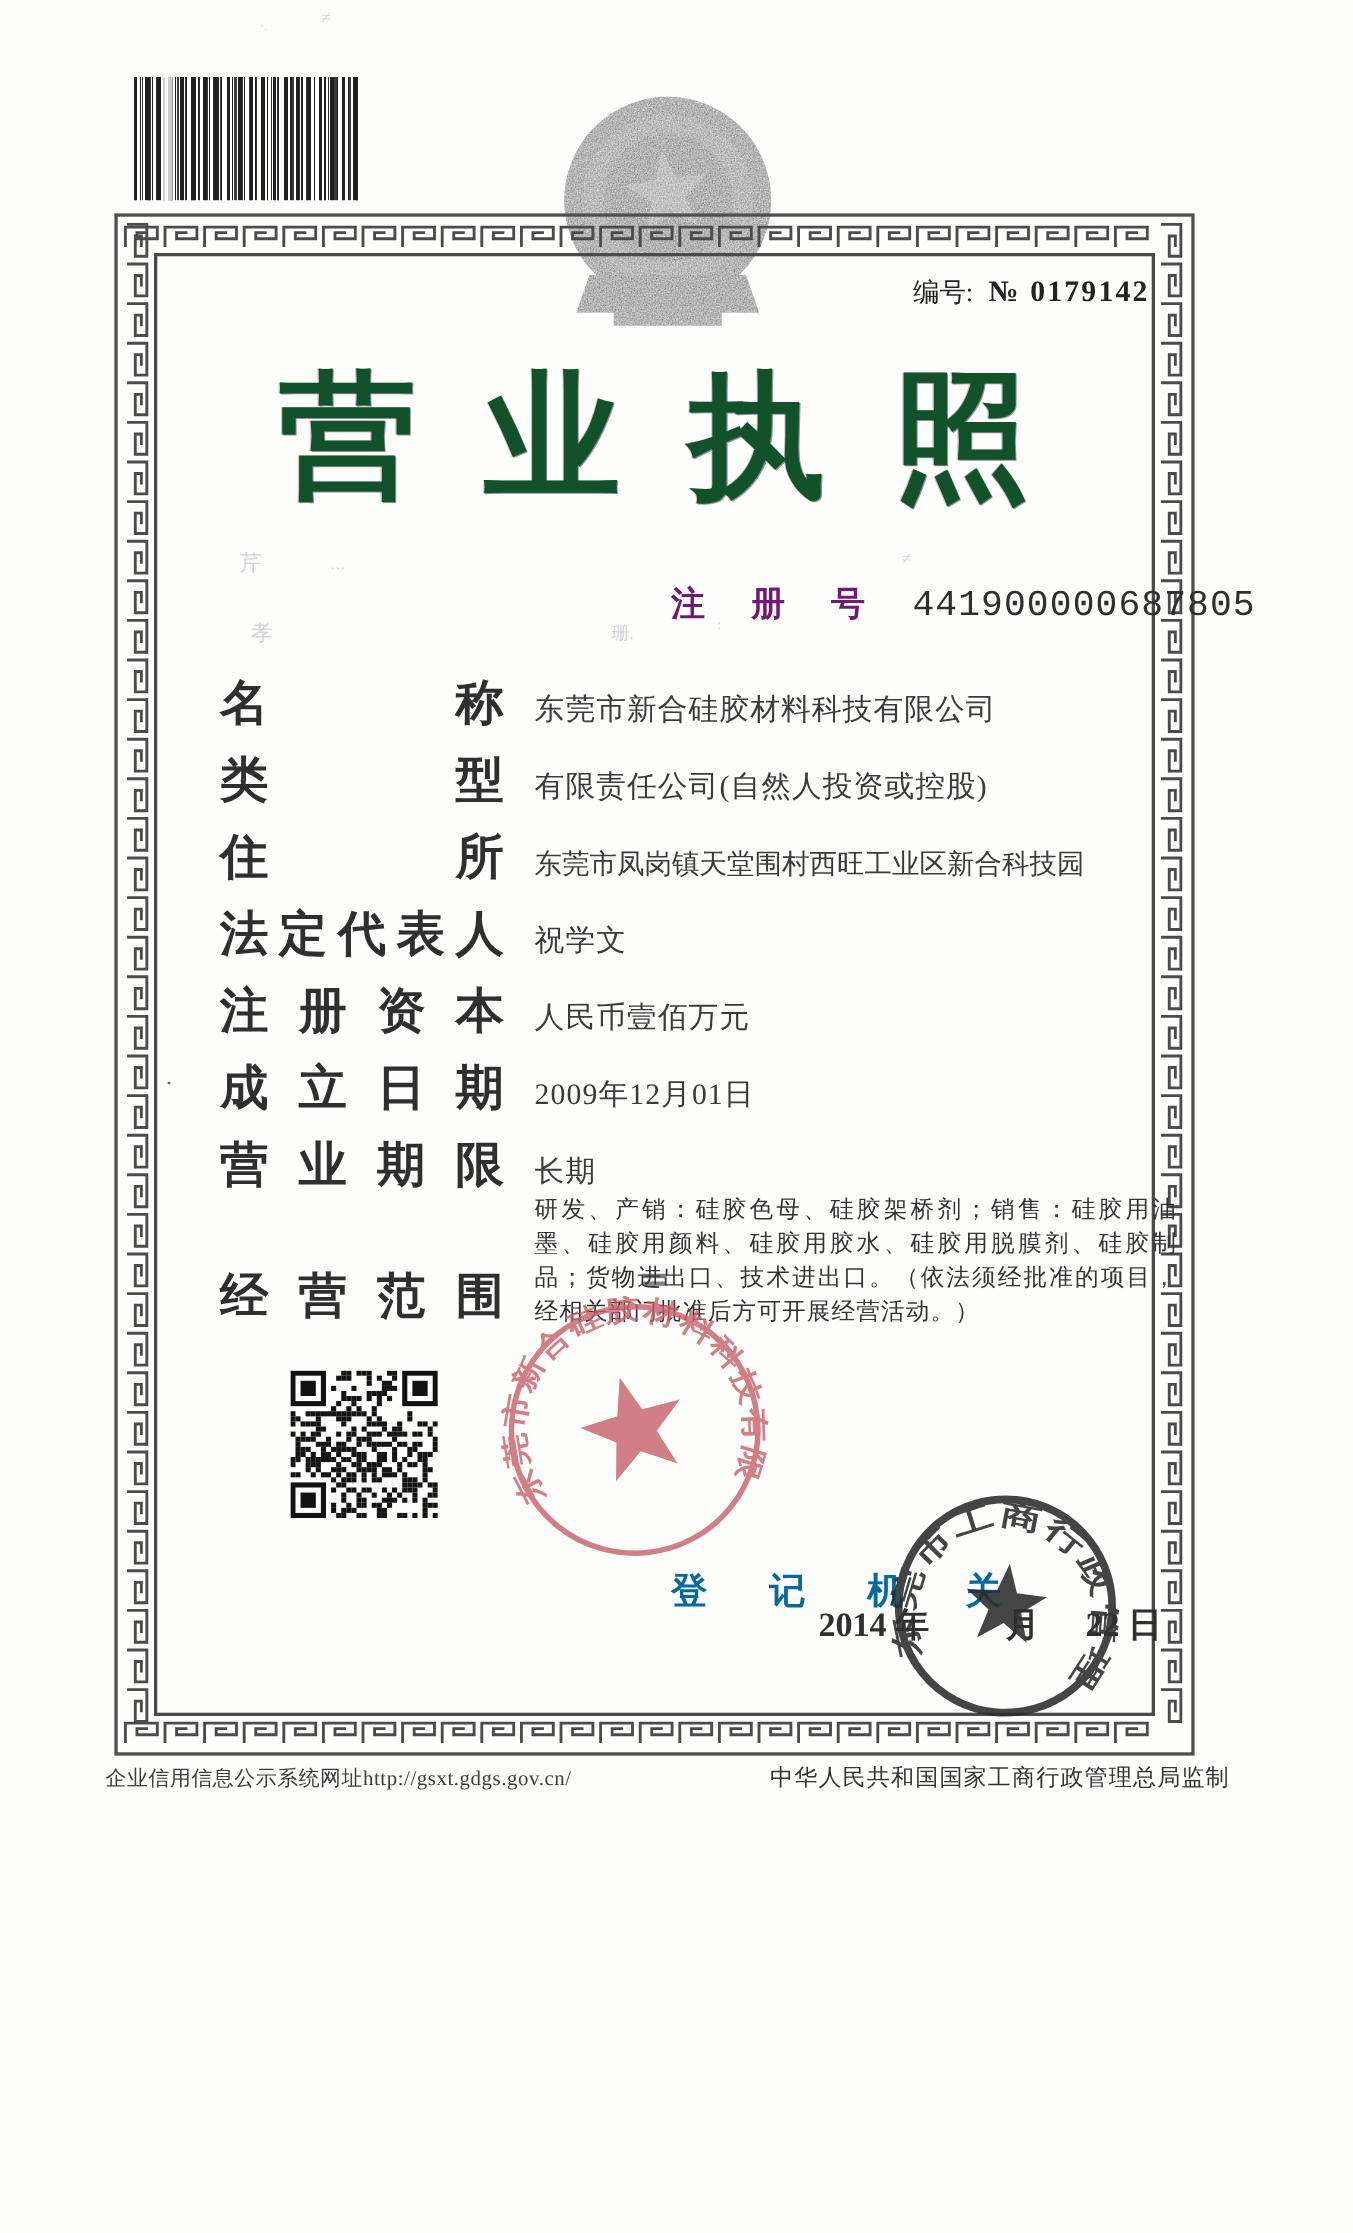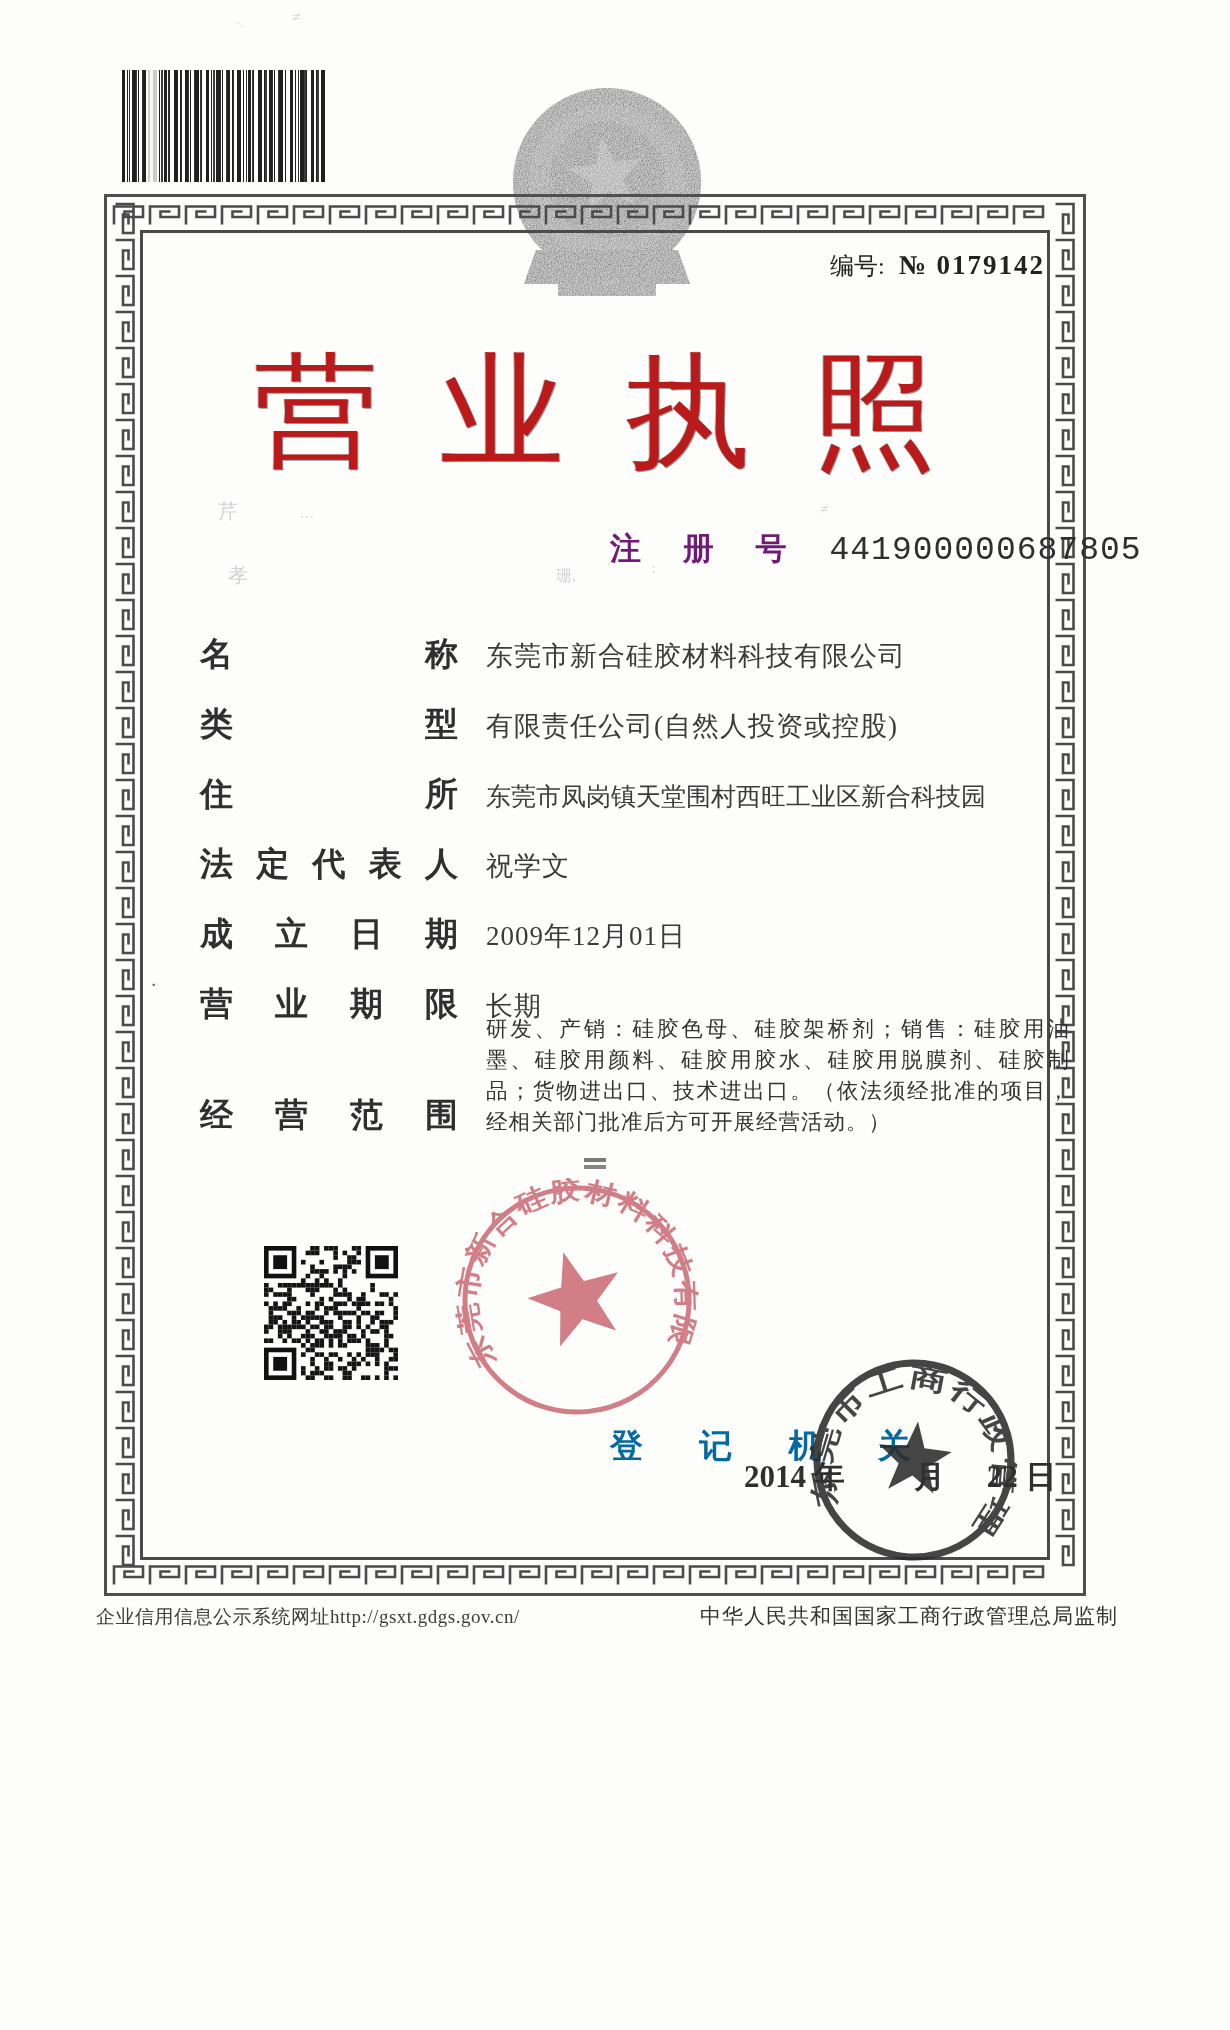--- a/index.html
+++ b/index.html
@@ -45,42 +45,40 @@
   
   .serial{
     left:830px;top:250px;width:250px;font-size:24px;color:#222;
     display:flex;align-items:baseline;gap:14px;white-space:nowrap;
   }
   .serial .no{font-weight:bold;font-size:27px;letter-spacing:2px;font-family:"Liberation Serif",serif;}
 
   
   .doc-title{
     left:104px;top:330px;width:982px;text-align:center;
-    font-size:124px;font-weight:400;color:#b91c1c;
+    font-size:124px;font-weight:700;color:#14532d;
     letter-spacing:62px;text-indent:62px;line-height:1.1;
     text-shadow:1px 1px 0 rgba(60,60,60,.55), -1px 0 0 rgba(90,90,90,.35);
     filter:contrast(1.02);
     white-space:nowrap;
-    margin-top:15px;
   }
 
   
   .reg-line{left:610px;top:528px;display:flex;align-items:baseline;white-space:nowrap;}
   .reg-line .lbl{font-size:31px;font-weight:bold;letter-spacing:17px;color:#701a75;margin-right:26px;}
   .reg-line .val{font-size:33px;color:#2f2f2f;font-family:Liberation Mono, monospace;letter-spacing:1px;}
 
   
   .fields{left:200px;top:610px;width:870px;}
   .frow{display:flex;align-items:baseline;min-height:70px;box-sizing:border-box;}
   .frow .flabel{
     width:258px;flex:0 0 258px;
-    font-size:33px;font-weight:bold;color:#2f2f2f;
+    font-size:44px;font-weight:bold;color:#2f2f2f;
     text-align:justify;text-align-last:justify;
     letter-spacing:0;
-    margin-top:22px;
   }
   .frow .fvalue{
     margin-left:28px;font-size:27px;color:#3b3b3b;letter-spacing:1px;
   }
   .frow.addr .fvalue{font-size:25px;letter-spacing:0;}
   .frow.scope{align-items:flex-end;}
   .frow.scope .fvalue{
     font-size:21.5px;line-height:31px;width:590px;margin-top:-16px;
     text-align:justify;color:#333;
   }
@@ -317,20 +315,24 @@
     <span class="flabel">类型</span>
     <span class="fvalue">有限责任公司(自然人投资或控股)</span>
   </div>
   <div class="frow addr">
     <span class="flabel">住所</span>
     <span class="fvalue">东莞市凤岗镇天堂围村西旺工业区新合科技园</span>
   </div>
   <div class="frow">
     <span class="flabel">法定代表人</span>
     <span class="fvalue">祝学文</span>
+  </div>
+  <div class="frow">
+    <span class="flabel">注册资本</span>
+    <span class="fvalue">人民币壹佰万元</span>
   </div>
   <div class="frow">
     <span class="flabel">成立日期</span>
     <span class="fvalue">2009年12月01日</span>
   </div>
   <div class="frow">
     <span class="flabel">营业期限</span>
     <span class="fvalue">长期</span>
   </div>
   <div class="frow scope">

